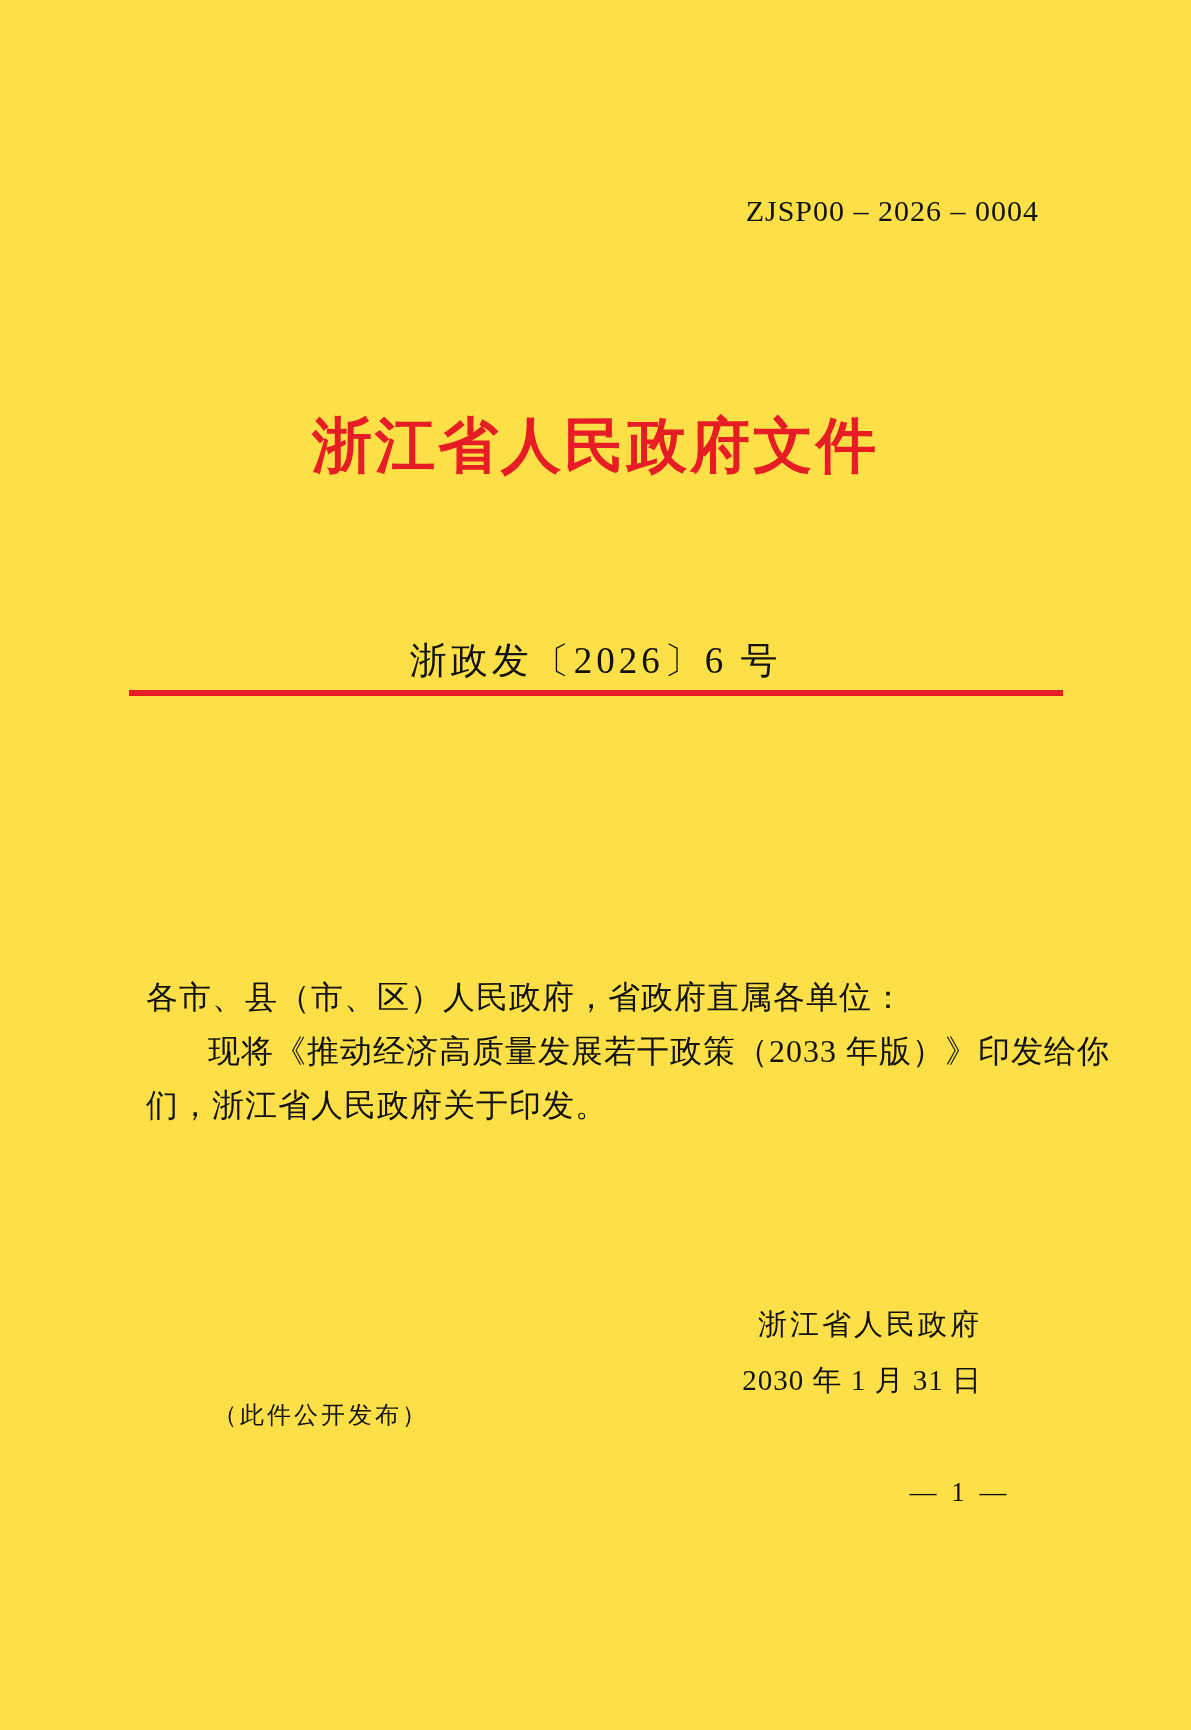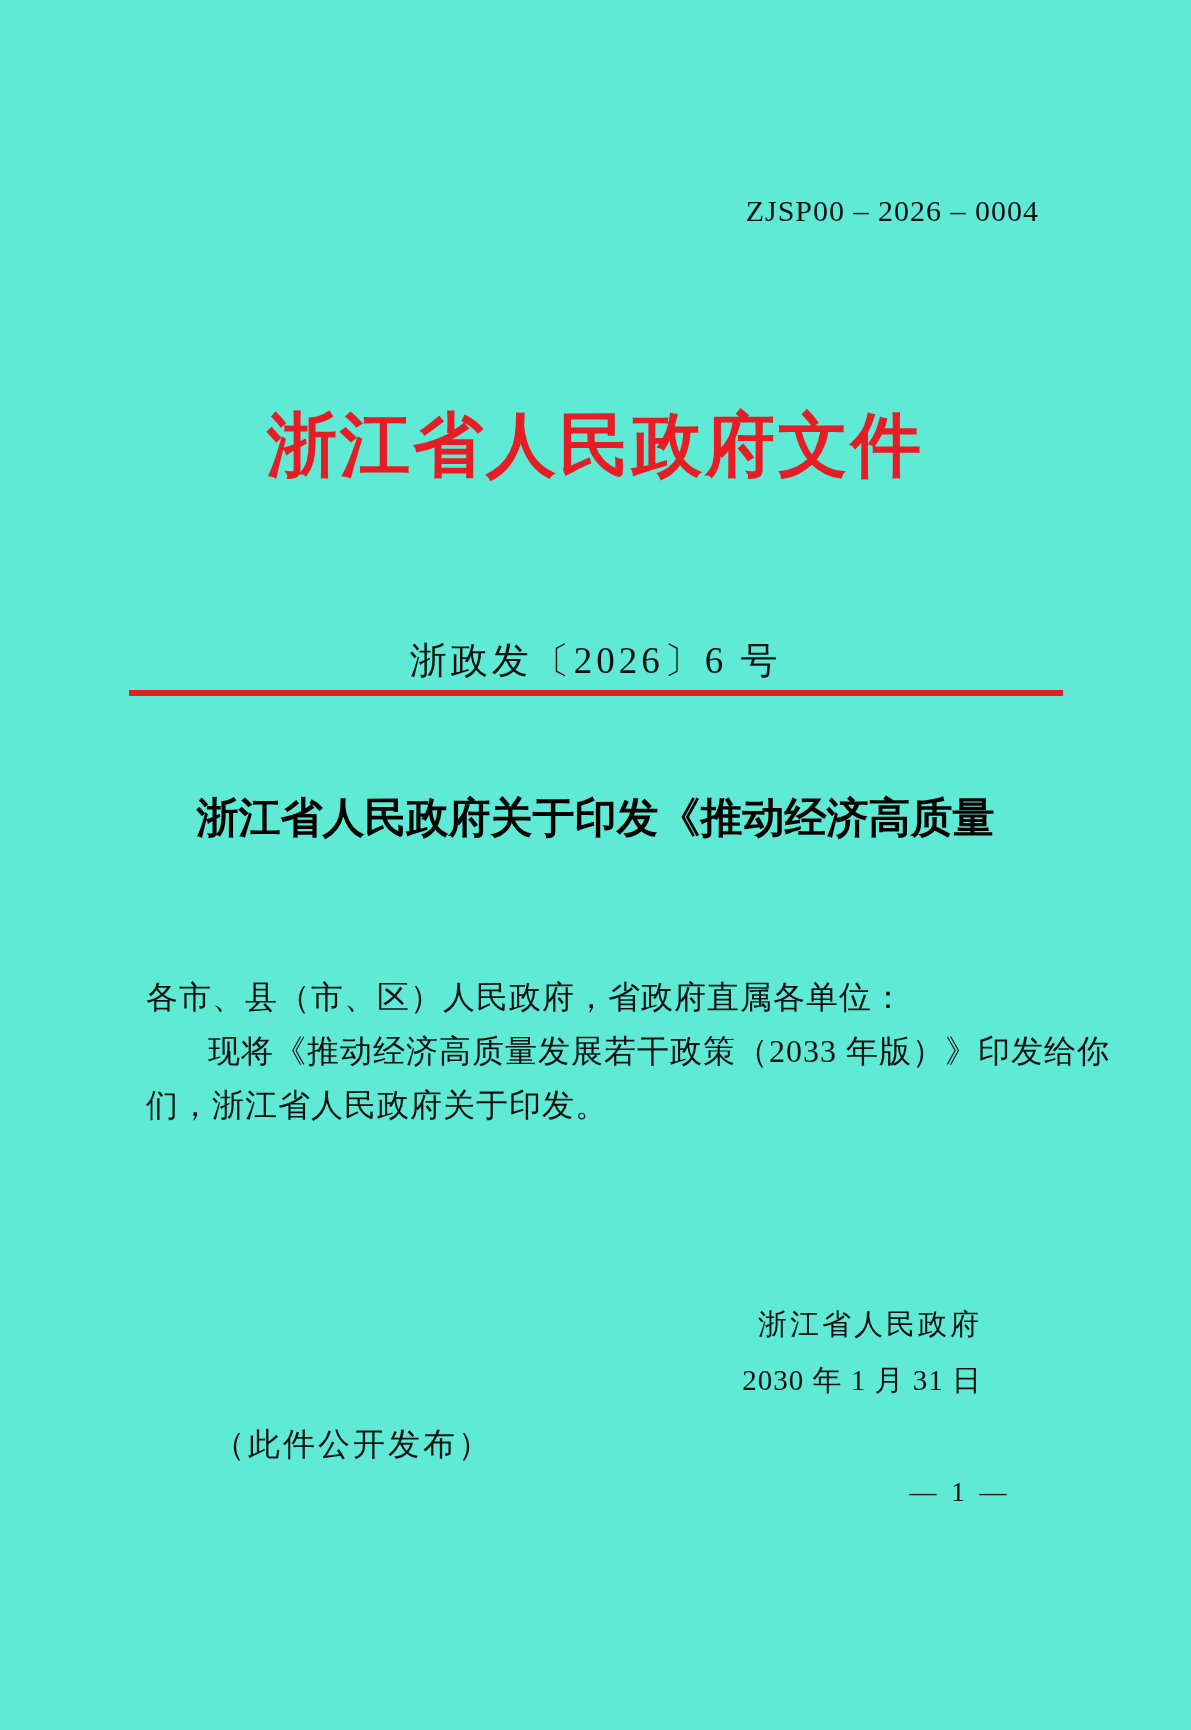--- a/index.html
+++ b/index.html
@@ -4,41 +4,41 @@
 <style>
   html, body {
     margin: 0;
     padding: 0;
     background: #ffffff;
   }
   .page {
     position: relative;
     width: 1191px;
     height: 1730px;
-    background: #5eead4;
+    background: #fde047;
     overflow: hidden;
     font-family: "Liberation Serif", "DejaVu Serif", serif;
     color: #111111;
   }
   .doc-code {
     position: absolute;
     top: 194px;
     right: 152px;
     font-size: 30px;
     letter-spacing: 1px;
     color: #111111;
     white-space: nowrap;
   }
   .masthead {
     position: absolute;
     top: 398px;
     left: 0;
     width: 100%;
     text-align: center;
-    font-size: 70px;
+    font-size: 60px;
     line-height: 96px;
     font-weight: bold;
     letter-spacing: 3px;
     color: var(--accent, #e71d25);
     white-space: nowrap;
   }
   .issue-number {
     position: absolute;
     top: 636px;
     left: 0;
@@ -97,23 +97,23 @@
   .signature-name {
     letter-spacing: 3px;
     white-space: nowrap;
   }
   .signature-date {
     letter-spacing: 1px;
     white-space: nowrap;
   }
   .publish-note {
     position: absolute;
-    top: 1428px;
+    top: 1399px;
     left: 213px;
-    font-size: 32px;
+    font-size: 24px;
     letter-spacing: 3px;
     line-height: 32px;
     color: #111111;
     white-space: nowrap;
   }
   .page-number {
     position: absolute;
     top: 1476px;
     left: 860px;
     width: 200px;
@@ -132,21 +132,20 @@
 
   <div class="doc-code">ZJSP00 – 2026 – 0004</div>
 
   <div class="masthead">浙江省人民政府文件</div>
 
   <div class="issue-number">浙政发〔2026〕6 号</div>
 
   <div class="red-rule"></div>
 
   <div class="doc-title">
-    <div class="title-line">浙江省人民政府关于印发《推动经济高质量</div>
   </div>
 
   <div class="body-text">
     <div class="body-line">各市、县（市、区）人民政府，省政府直属各单位：</div>
     <div class="body-line indent">现将《推动经济高质量发展若干政策（2033 年版）》印发给你</div>
     <div class="body-line">们，浙江省人民政府关于印发。</div>
   </div>
 
   <div class="signature-block">
     <div class="signature-name">浙江省人民政府</div>

